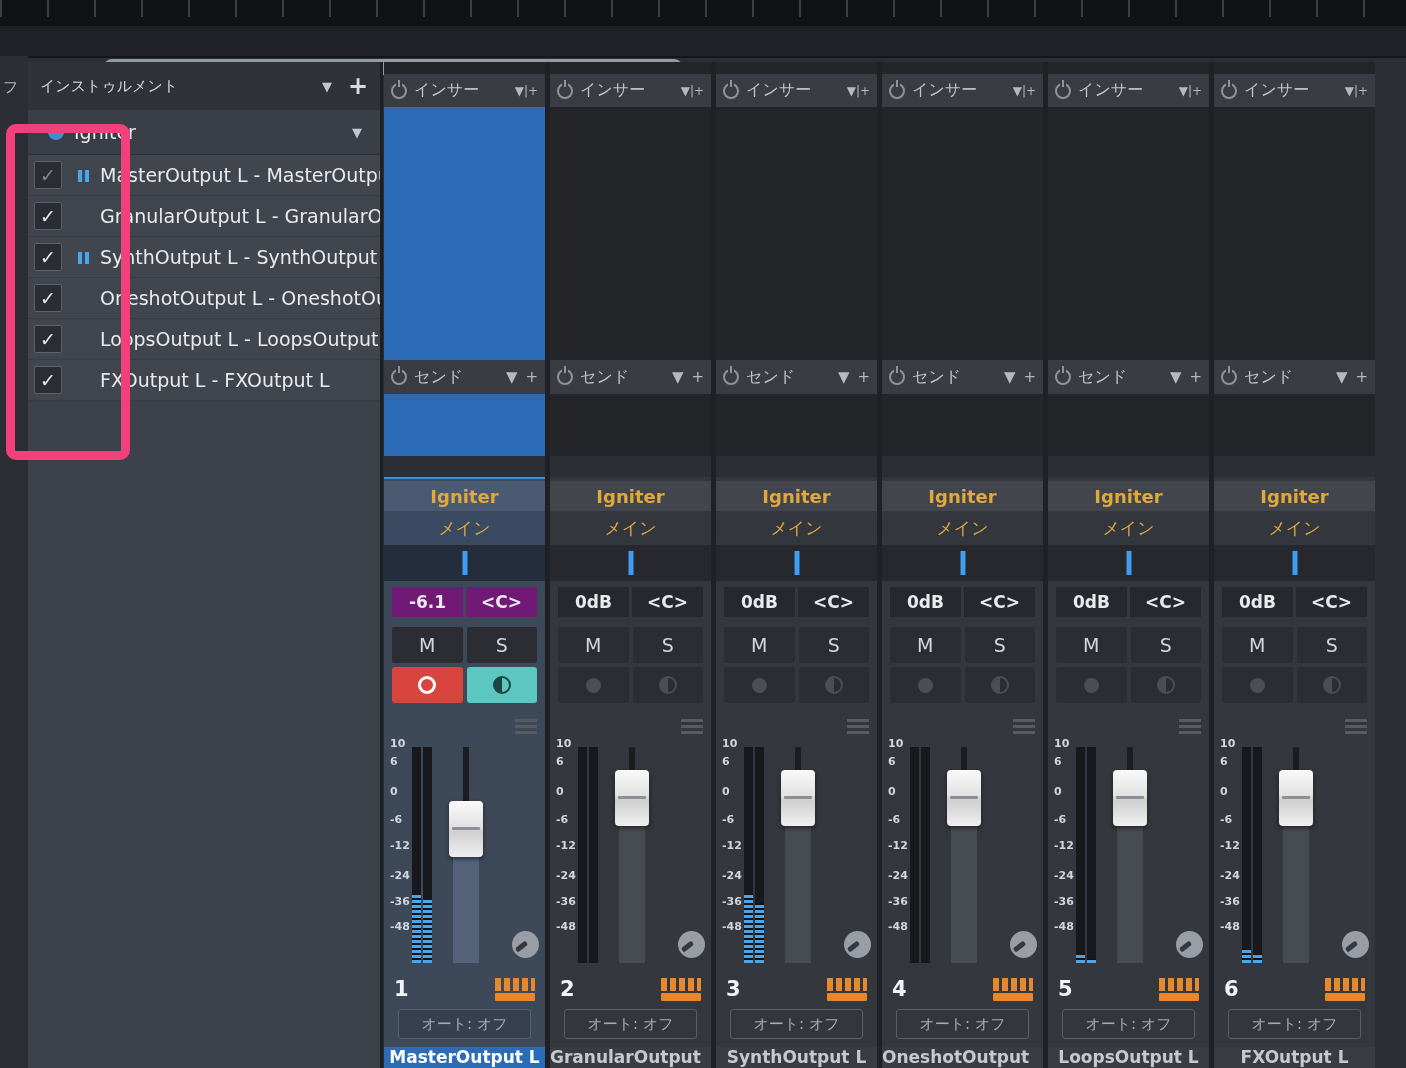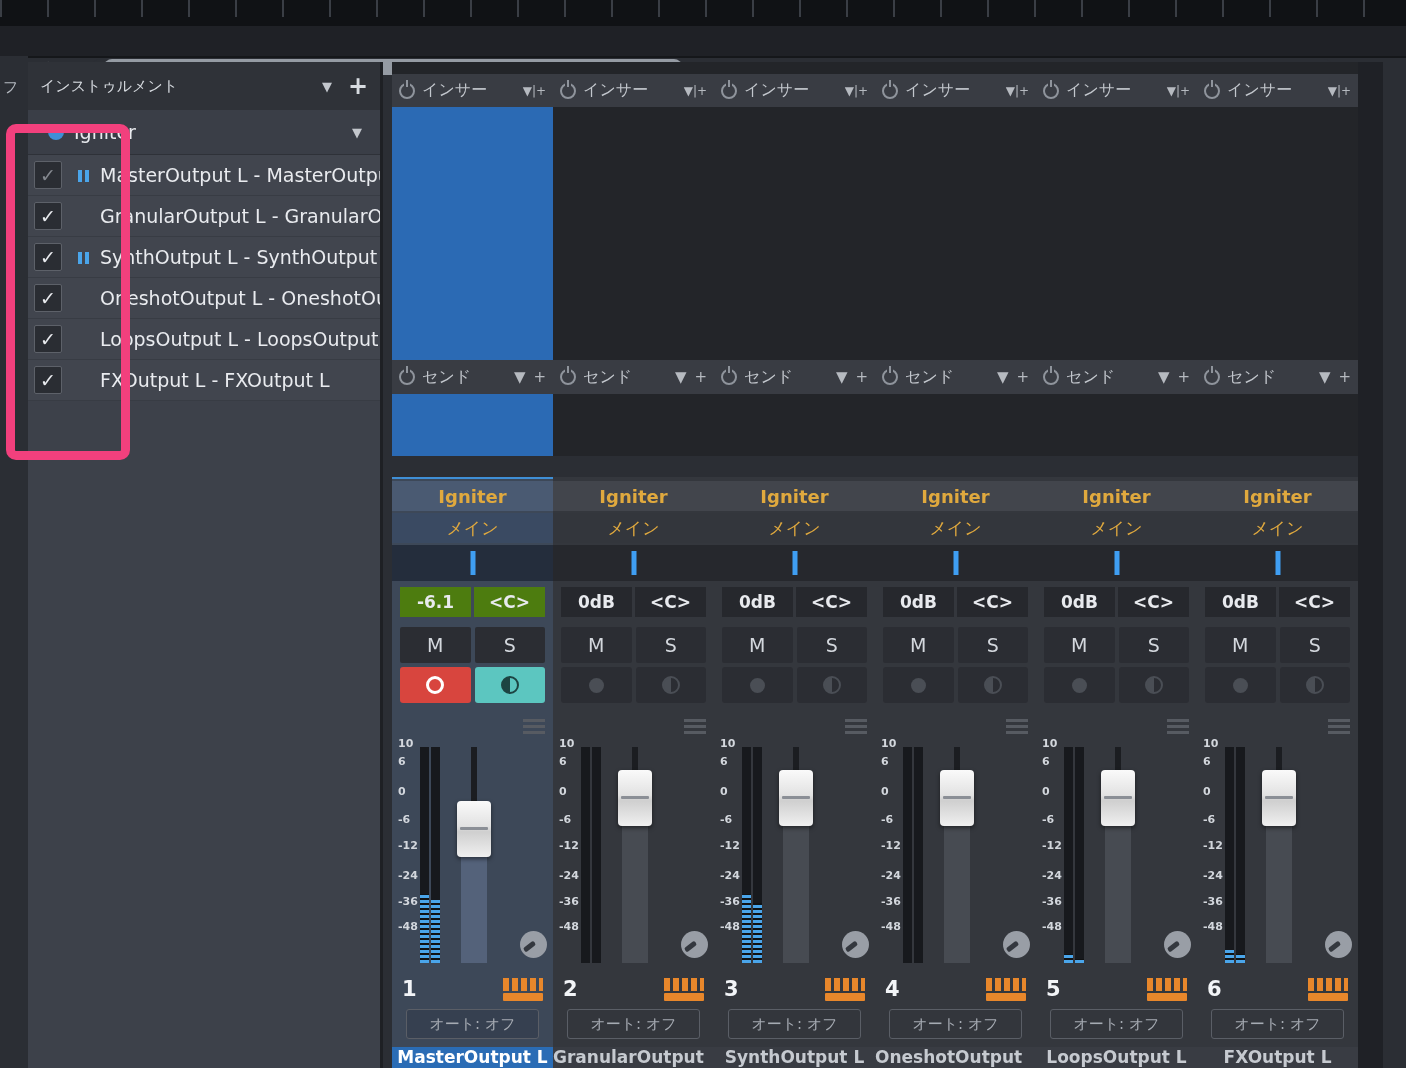--- a/index.html
+++ b/index.html
@@ -42,21 +42,21 @@
   .mini-meter{width:12px;height:14px;margin:0 10px 0 16px;display:flex;gap:3px;align-items:flex-end;flex:none;}
   .mini-meter i{width:4px;height:12px;background:#4aa5ea;display:block;}
   .mini-meter.hidden i{visibility:hidden;}
   .out-label{color:#e9ebef;font-size:19px;white-space:nowrap;overflow:hidden;}
 
   
   .annotation-box{position:absolute;left:6px;top:124px;width:106px;height:318px;border:9px solid #f2407d;
                   border-radius:10px;z-index:50;pointer-events:none;}
 
   
-  .channels{position:absolute;left:392px;top:62px;width:991px;height:1006px;background:#1f2126;display:flex;}
+  .channels{position:absolute;left:384px;top:62px;width:991px;height:1006px;background:#1f2126;display:flex;gap:5px;}
   .strip{width:161px;flex:none;display:flex;flex-direction:column;overflow:hidden;}
   .sec-toppad{height:12px;background:#232529;}
   .sec-h{height:33px;background:#393c43;display:flex;align-items:center;padding:0 7px;flex:none;}
   .sec-h .hlabel{flex:1;color:#c3c7cd;font-size:16px;margin-left:7px;white-space:nowrap;overflow:hidden;}
   .sec-h .hmenu{color:#b6bac0;font-size:12px;white-space:nowrap;}
   .sec-h .hmenu.big{font-size:15px;}
   .power-icon{width:12px;height:12px;border:2px solid #8f949c;border-radius:50%;position:relative;flex:none;}
   .power-icon::after{content:"";position:absolute;left:50%;top:-5px;transform:translateX(-50%);
                      width:2px;height:7px;background:#8f949c;box-shadow:0 0 0 2px #393c43;}
   .sec-ins-area{height:253px;background:#232529;}
@@ -73,21 +73,21 @@
   .strip.selected .name-box{background:#4a5a72;}
   .main-box{height:30px;margin-bottom:2px;background:#33363c;color:#e0a93e;font-size:17px;
             display:flex;align-items:center;justify-content:center;flex:none;}
   .strip.selected .main-box{background:#3a4a62;}
   .pan{height:36px;background:#26282d;position:relative;margin-bottom:6px;flex:none;}
   .strip.selected .pan{background:#242d3c;}
   .pan-line{position:absolute;left:50%;top:6px;transform:translateX(-50%);width:5px;height:24px;background:#3f9ef2;}
   .vals{display:flex;gap:3px;margin:0 8px 10px;height:30px;flex:none;}
   .val{flex:1;background:#26282d;color:#e8eaee;font-size:17px;font-weight:bold;
        display:flex;align-items:center;justify-content:center;}
-  .strip.selected .val{background:#4d7c0f;}
+  .strip.selected .val{background:#701a75;}
   .ms{display:flex;gap:4px;margin:0 8px 4px;height:36px;flex:none;}
   .ms-btn{flex:1;background:#2b2d33;color:#d3d7dd;font-size:19px;border-radius:2px;
           display:flex;align-items:center;justify-content:center;}
   .recmon{display:flex;gap:4px;margin:0 8px 6px;height:36px;flex:none;}
   .rm-btn{flex:1;background:#2b2d33;border-radius:3px;display:flex;align-items:center;justify-content:center;}
   .rec-icon{width:15px;height:15px;border-radius:50%;background:#4a4e55;}
   .strip.armed .rec-btn{background:#d8453e;}
   .strip.armed .rec-icon{background:transparent;border:3px solid #ffffff;width:12px;height:12px;}
   .mon-icon{width:14px;height:14px;border-radius:50%;border:2px solid #4a4e55;
             background:linear-gradient(90deg,#4a4e55 50%,transparent 50%);}

